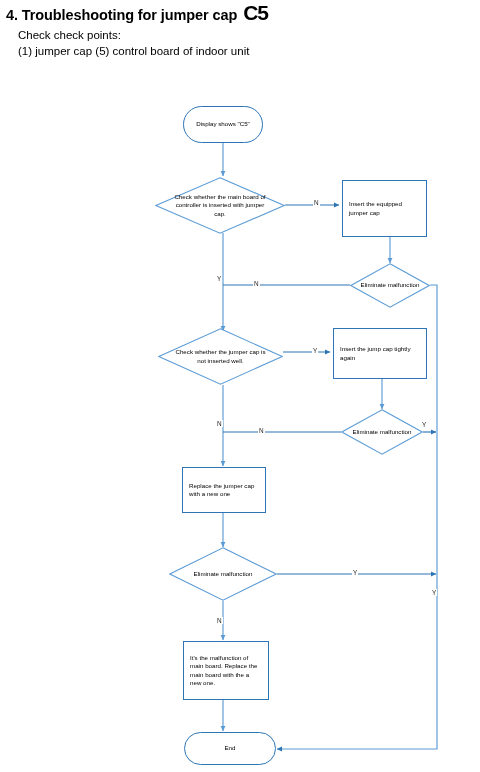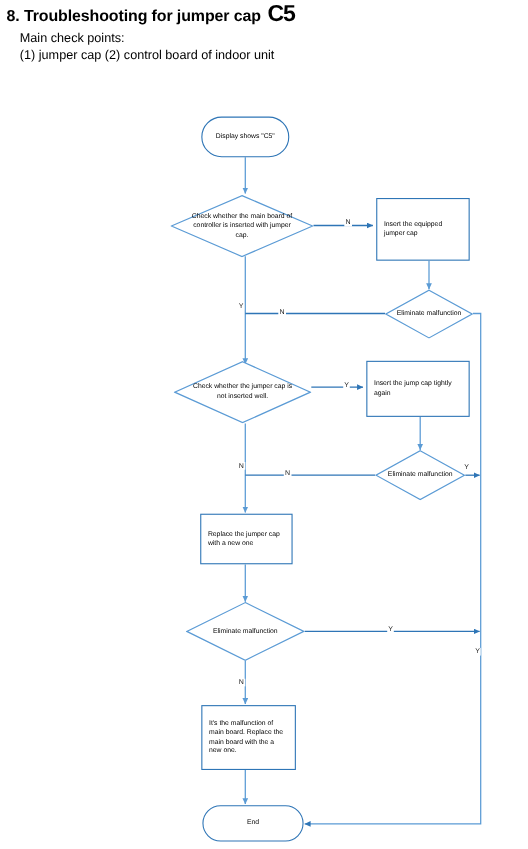--- a/index.html
+++ b/index.html
@@ -124,26 +124,26 @@
     background: #ffffff;
     padding: 0 1px;
     white-space: nowrap;
   }
 </style>
 </head>
 <body>
 
 <div id="header">
   <div id="title-row">
-    <span id="page-title">8. Troubleshooting for jumper cap</span>
+    <span id="page-title">4. Troubleshooting for jumper cap</span>
     <span id="error-code-glyph">C5</span>
   </div>
   <div id="subtitle-block">
-    <div id="check-points-line">Main check points:</div>
-    <div id="points-line">(1) jumper cap   (2) control board of indoor unit</div>
+    <div id="check-points-line">Check check points:</div>
+    <div id="points-line">(1) jumper cap   (5) control board of indoor unit</div>
   </div>
 </div>
 
 <div id="flowchart">
 
   <svg id="edge-layer" viewBox="0 0 480 772" width="480" height="772">
     <defs>
       <marker id="arrow" markerWidth="7" markerHeight="7" refX="5.4" refY="2.6" orient="auto" markerUnits="userSpaceOnUse">
         <path d="M0,0 L5.6,2.6 L0,5.2 z" fill="#2E75B6"></path>
       </marker>

